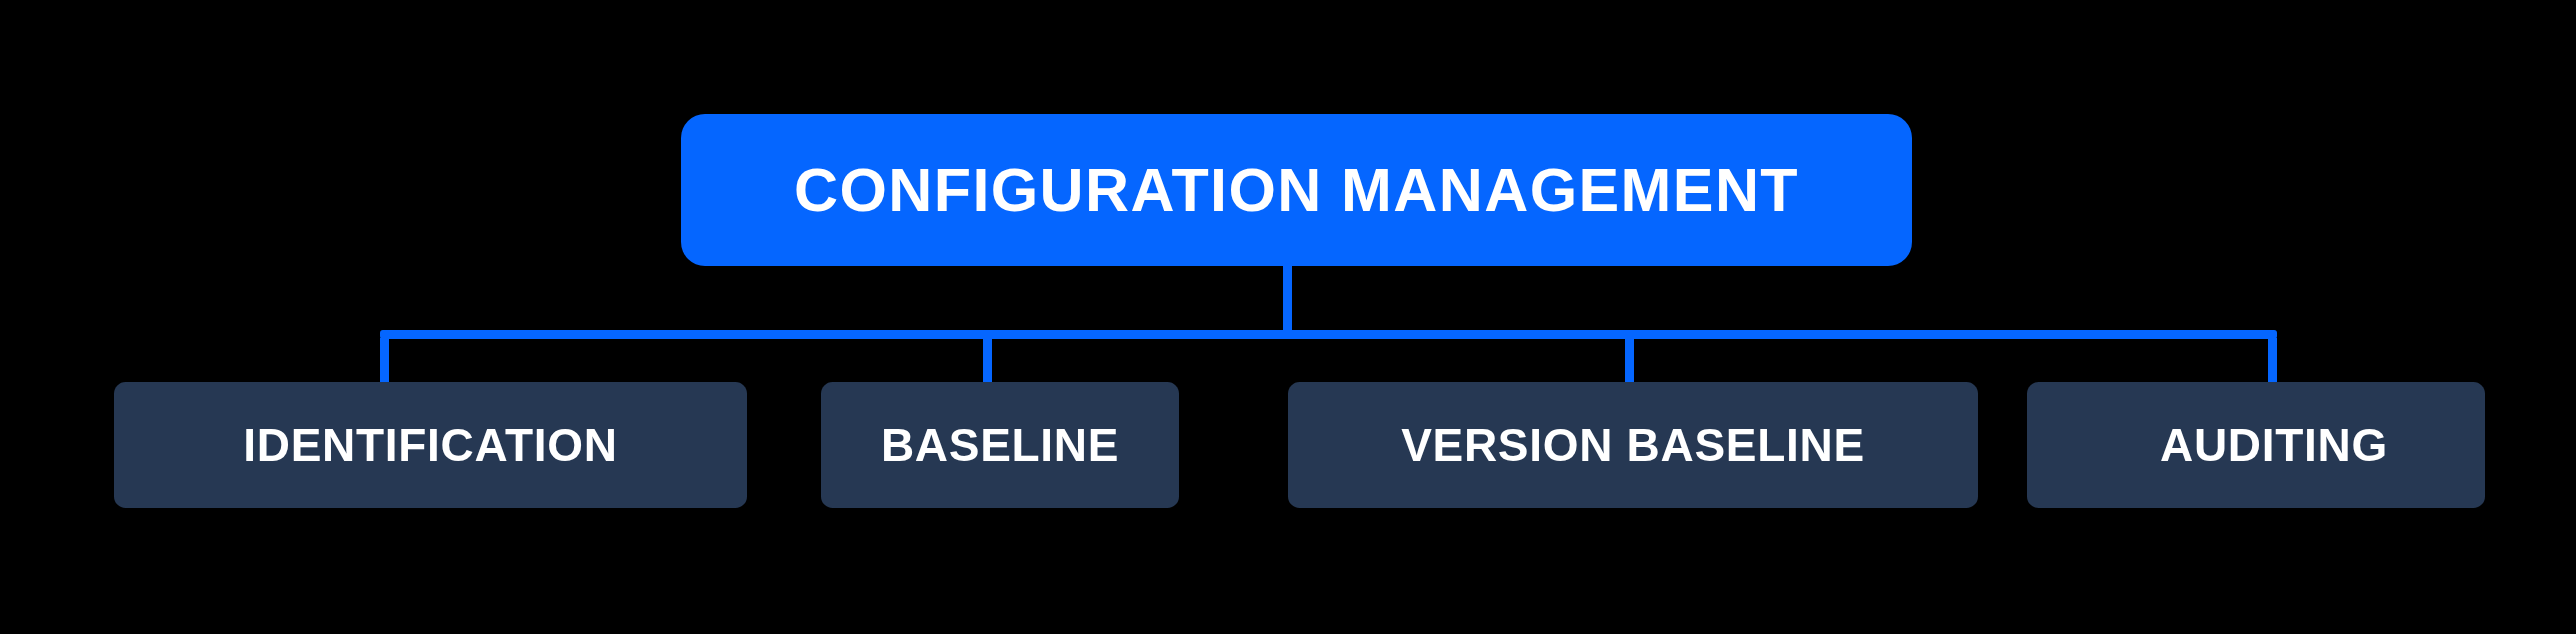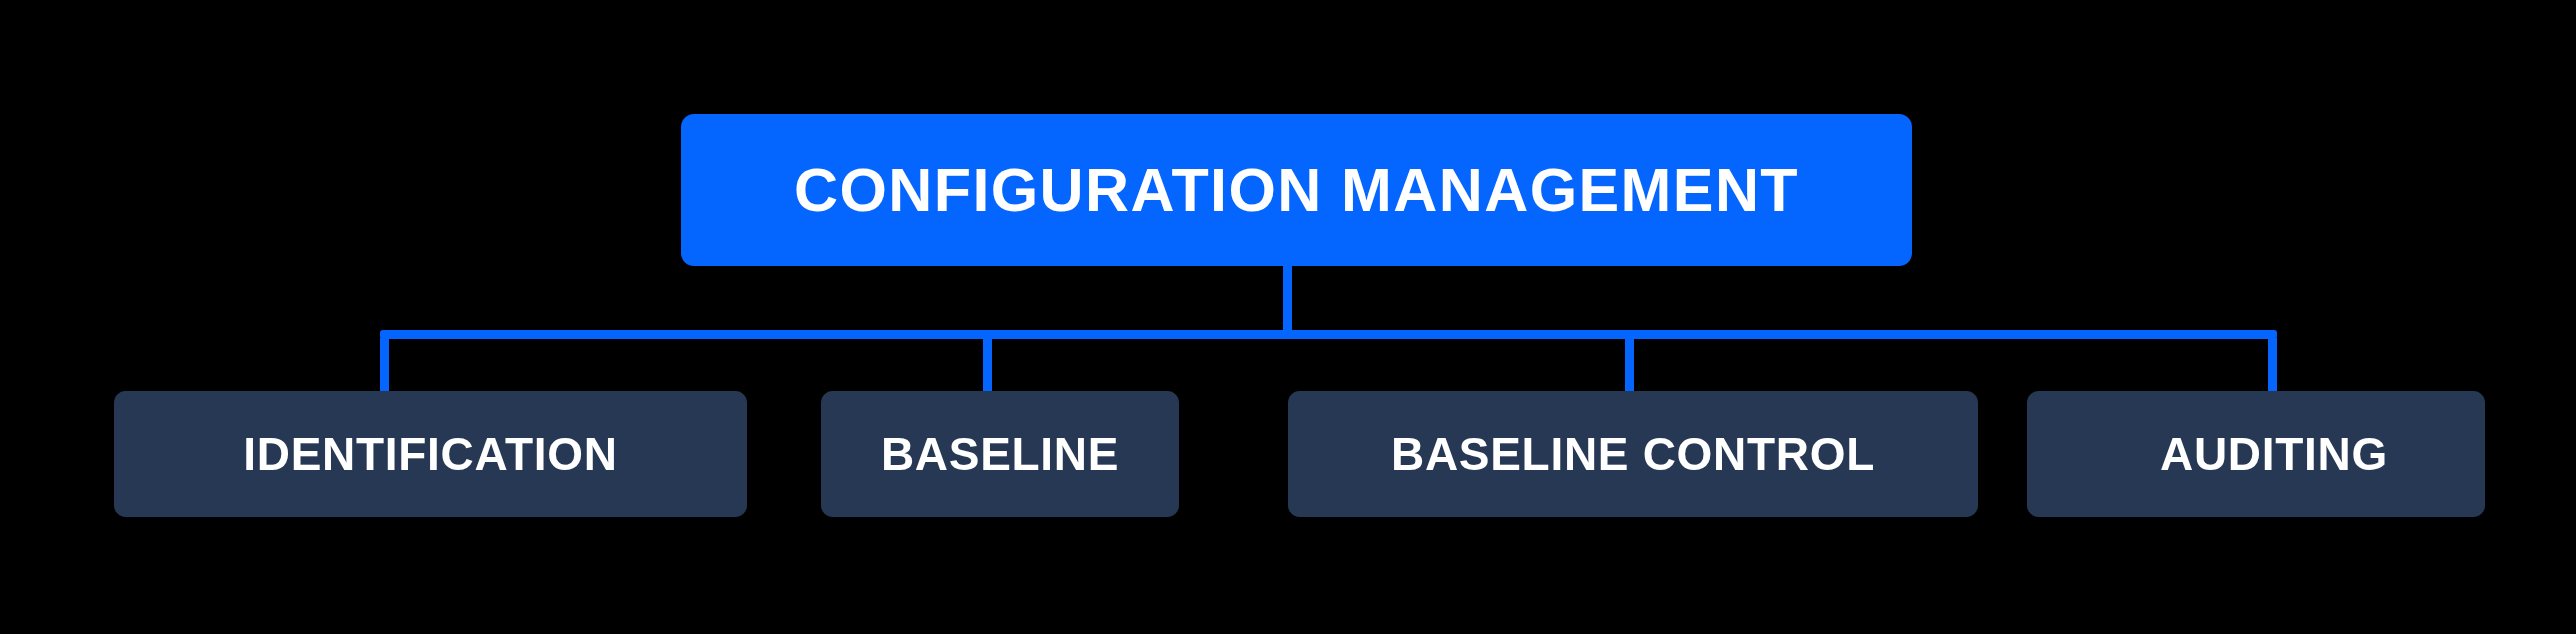--- a/index.html
+++ b/index.html
@@ -24,26 +24,26 @@
     justify-content:center;
     color:var(--text-white);
     font-weight:700;
     text-align:center;
     white-space:nowrap;
   }
   .root-node{
     left:681px; top:114px;
     width:1231px; height:152px;
     background:var(--accent-blue);
-    border-radius:13px;
+    border-radius:24px;
     font-size:61px;
     letter-spacing:1.4px;
   }
   .child-node{
-    top:391px; height:126px;
+    top:382px; height:126px;
     background:var(--node-navy);
     border-radius:11.6px;
     font-size:46px;
     letter-spacing:0.7px;
   }
   .child-identification{left:114px;  width:633px;}
   .child-baseline      {left:821px; width:358px;}
   .child-version       {left:1288px; width:690px;}
   .child-auditing      {left:2027px; width:422px;padding-left:36px;}
   .connector{
@@ -76,21 +76,21 @@
 
   <div class="node child-node child-identification">
     <span>IDENTIFICATION</span>
   </div>
 
   <div class="node child-node child-baseline">
     <span>BASELINE</span>
   </div>
 
   <div class="node child-node child-version">
-    <span>BASELINE CONTROL</span>
+    <span>VERSION BASELINE</span>
   </div>
 
   <div class="node child-node child-auditing">
     <span>AUDITING</span>
   </div>
 
 </div>
 
 
 </body></html>

